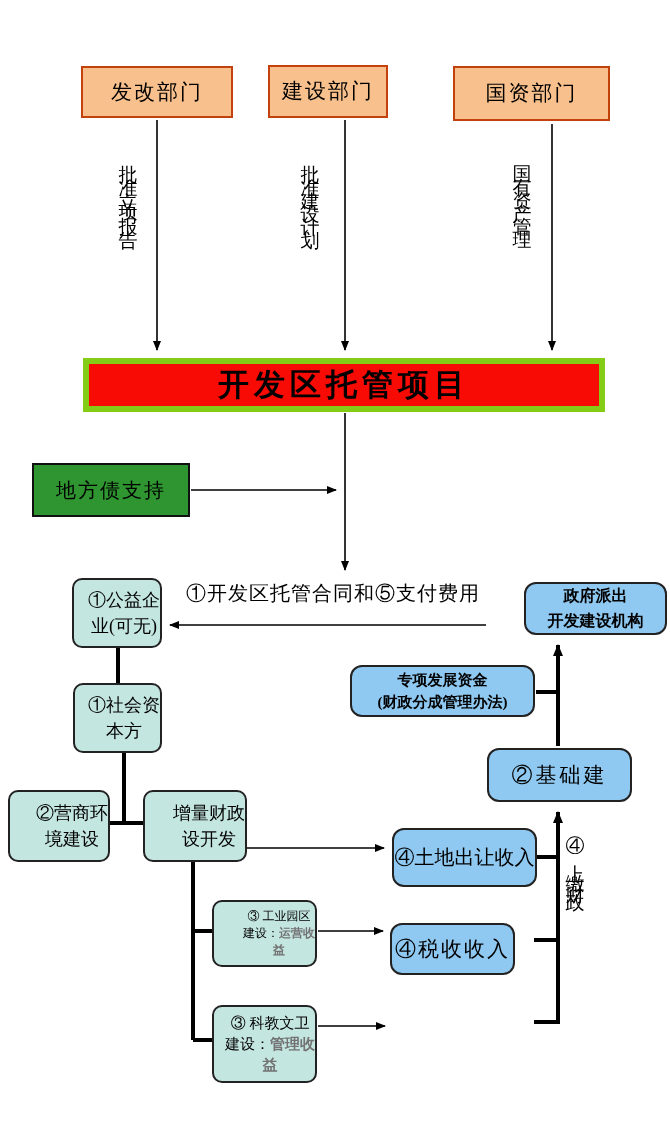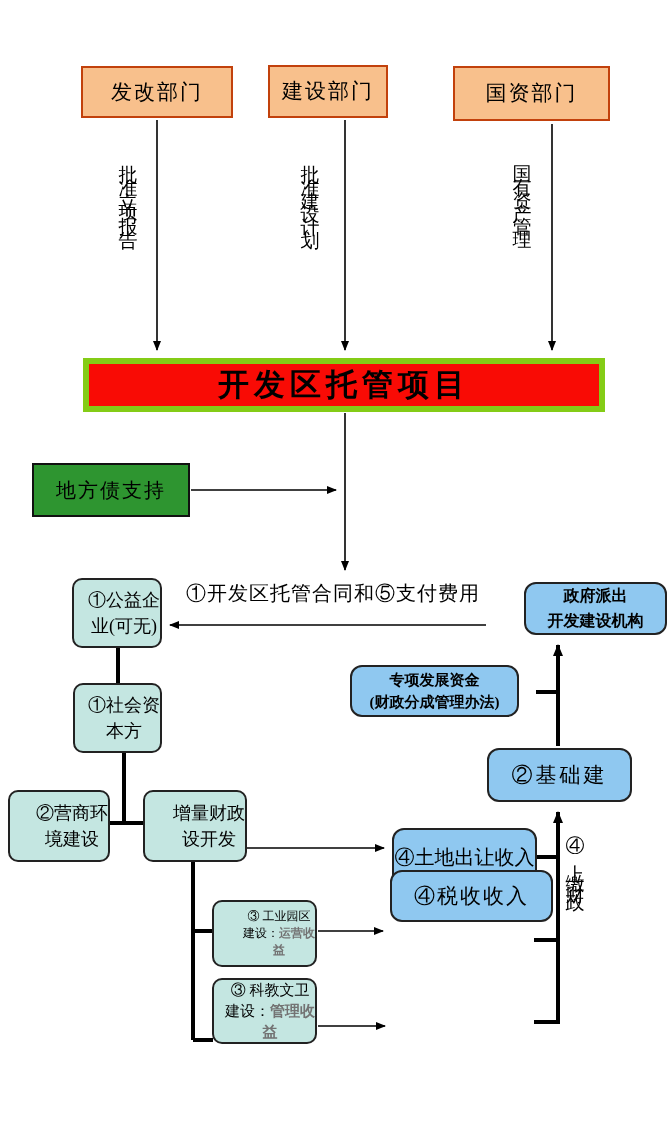--- a/index.html
+++ b/index.html
@@ -65,26 +65,26 @@
     background:#8FC8F0;
     border:2px solid #222;
     border-radius:12px;
     font-size:21px;
   }
   #publicWelfare  { left:72px;  top:578px; width:90px;  height:70px; }
   #socialCapital  { left:73px;  top:683px; width:89px;  height:70px; }
   #bizEnv         { left:8px;   top:790px; width:102px; height:72px; }
   #infra          { left:143px; top:790px; width:104px; height:72px; }
   #industrialPark { left:212px; top:900px; width:105px; height:67px; font-size:12px; line-height:1.4; }
-  #scienceEdu     { left:212px; top:978px;width:105px; height:66px; font-size:15px; line-height:1.4; }
+  #scienceEdu     { left:212px; top:1005px;width:105px; height:78px; font-size:15px; line-height:1.4; }
   #govAgency      { left:487px; top:582px; width:143px; height:53px; font-size:16px; font-weight:bold; line-height:1.55;margin-left:37px; }
-  #specialFund    { left:350px; top:665px; width:169px; height:52px; font-size:15px; font-weight:bold; line-height:1.5; }
+  #specialFund    { left:350px; top:665px; width:185px; height:52px; font-size:15px; font-weight:bold; line-height:1.5; }
   #incrFinance    { left:487px; top:748px; width:145px; height:54px; letter-spacing:3px; }
   #landRevenue    { left:392px; top:828px; width:145px; height:59px; font-size:20px; }
-  #taxRevenue     { left:390px; top:870px; width:163px; height:52px; letter-spacing:2px; }
+  #taxRevenue     { left:390px; top:923px; width:125px; height:52px; letter-spacing:2px; }
   #otherRevenue   { left:392px; top:997px; width:141px; height:55px; letter-spacing:2px; }
   .red { color:#737373; font-weight:bold; }
   .floatlabel { position:absolute; z-index:2; }
   #contractLabel { left:186px; top:580px; font-size:20px; letter-spacing:1px; }
   #annualSettle  { left:556px; top:664px; width:84px; text-align:center; font-size:17px; line-height:31px; white-space:pre-line; }
   #payFinance {
     left:566px; top:820px;
     writing-mode: vertical-rl;
     text-orientation: upright;
     font-size:19px; letter-spacing:10px; line-height:1;

